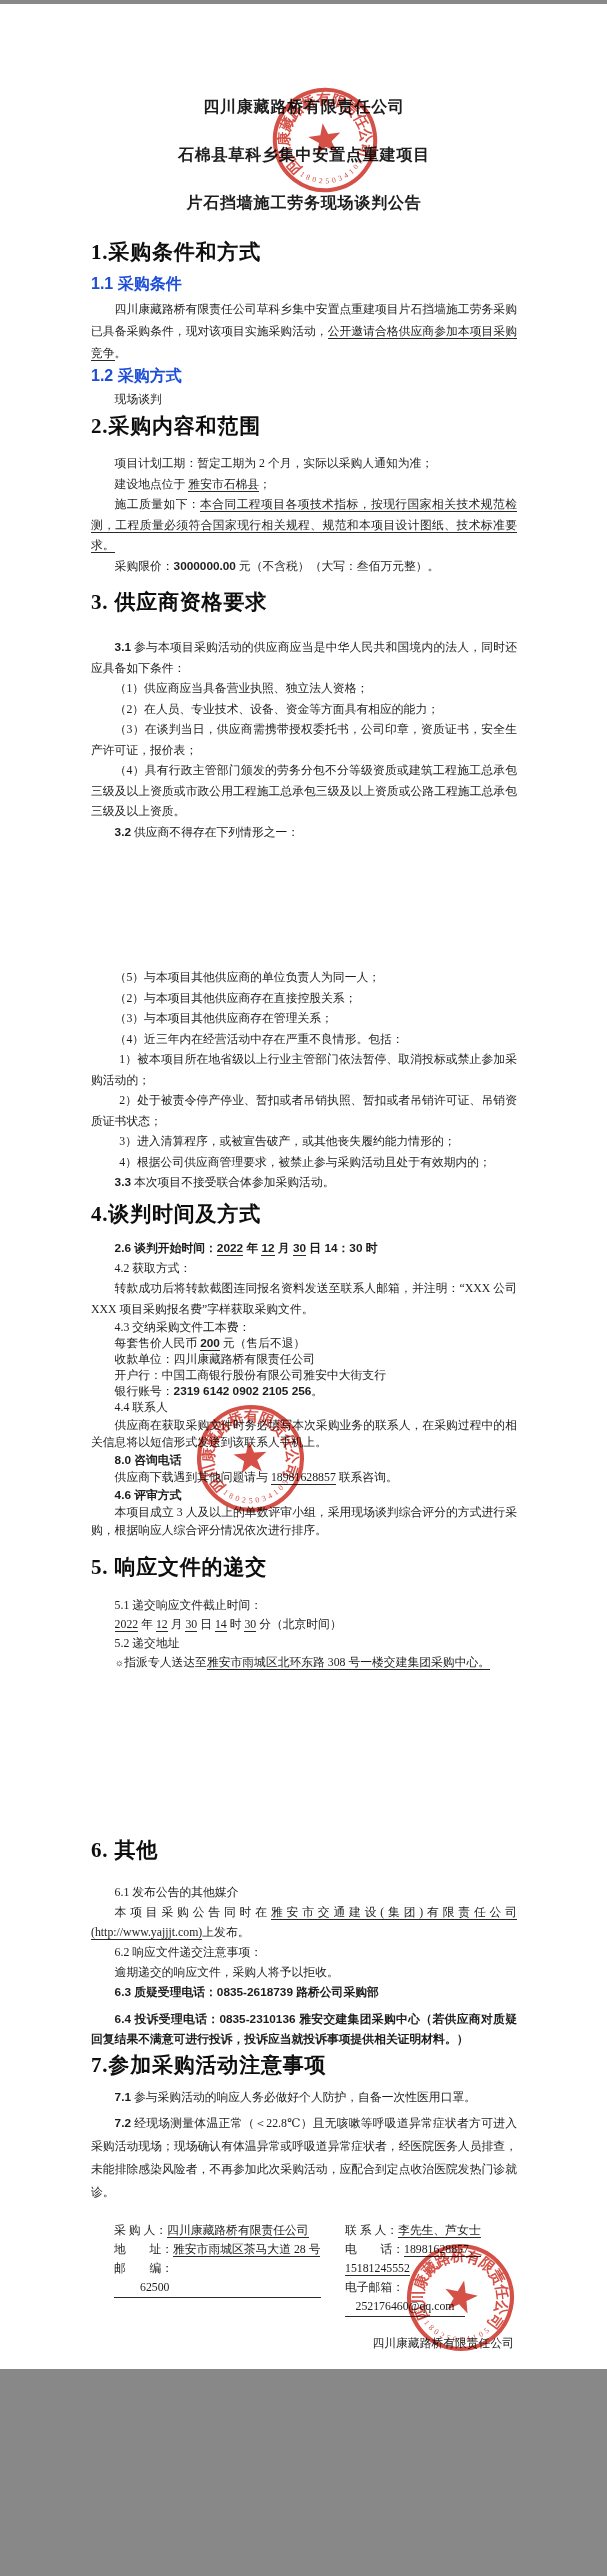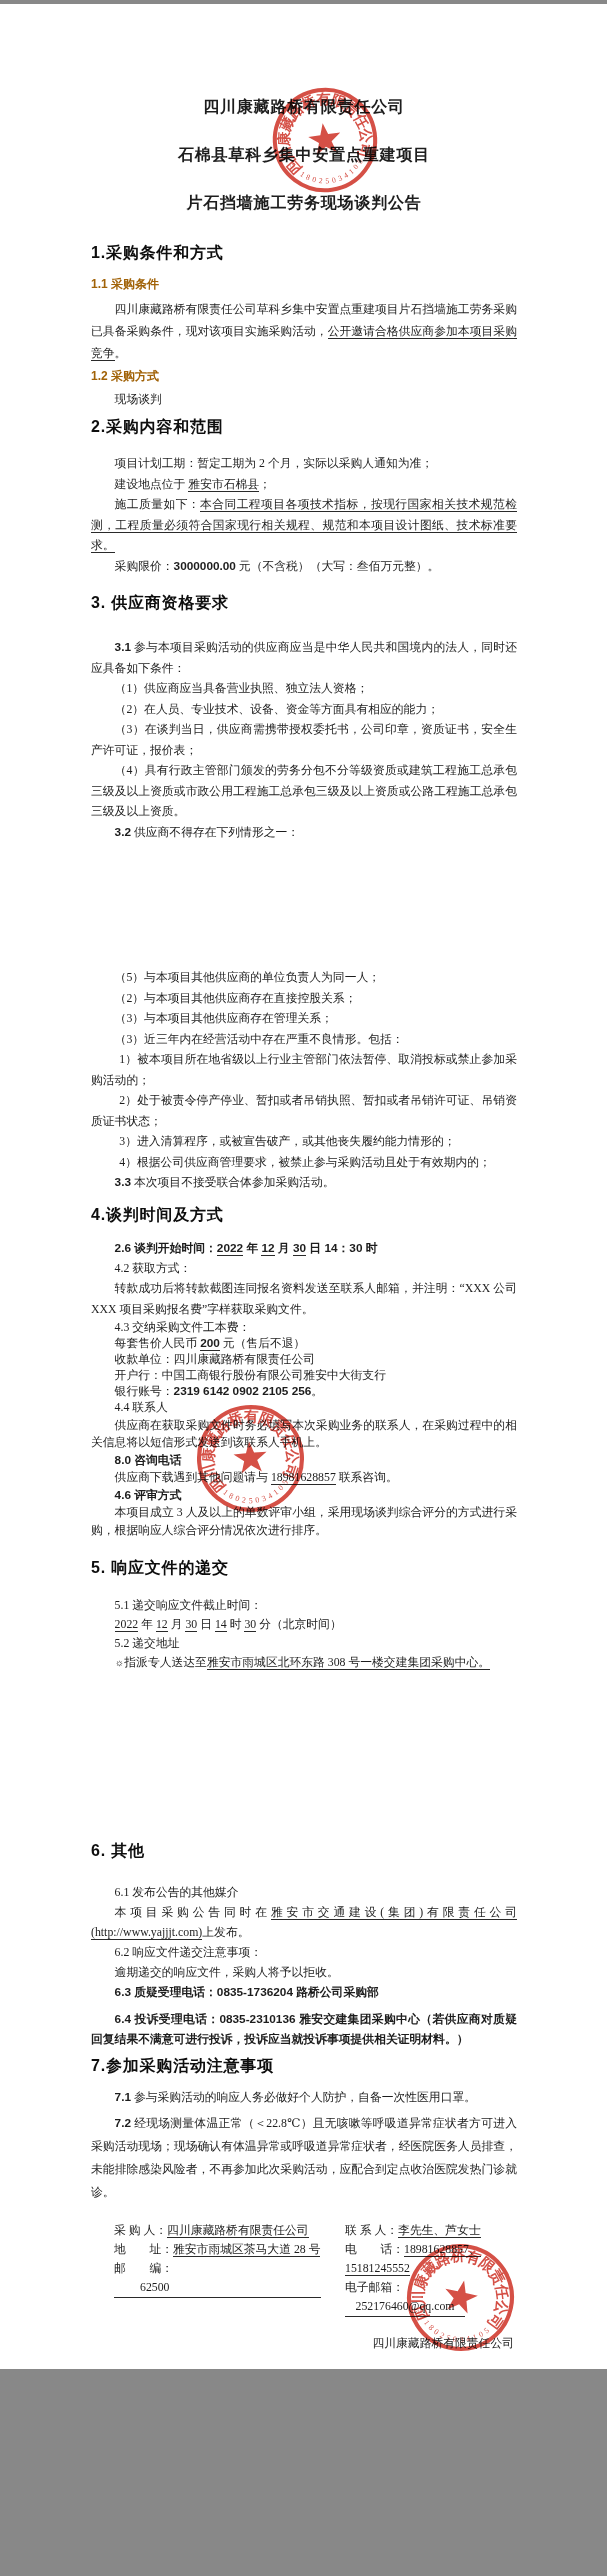--- a/index.html
+++ b/index.html
@@ -15,27 +15,27 @@
   .content{
     position:absolute;left:91px;top:0;width:426px;
     font-size:11.8px;
   }
   .doc-title{
     text-align:center;font-weight:700;font-size:16px;line-height:23px;
     font-family:"Liberation Serif","DejaVu Serif",serif;letter-spacing:0.8px;
   }
   .t1{margin-top:91px}.t2{margin-top:25px}.t3{margin-top:25px}
   .h{
-    font-family:Liberation Sans, sans-serif;
-    font-weight:700;font-size:16px;line-height:23px;margin:0;color:#0e0e0e;
+    font-family:Liberation Serif, serif;
+    font-weight:700;font-size:21px;line-height:23px;margin:0;color:#0e0e0e;
     letter-spacing:0.8px;
   }
   .sh{
     font-family:"Liberation Sans","DejaVu Sans",sans-serif;
-    font-weight:700;font-size:12px;line-height:18px;margin:0;color:#a16207;
+    font-weight:700;font-size:16px;line-height:18px;margin:0;color:#1d4ed8;
   }
   p{margin:0;text-align:justify;}
   .ind{text-indent:2em;}
   .ind24{text-indent:2.4em;}
   .lh21{line-height:16px}.lh23{line-height:17.5px}.lh24{line-height:18px}
   .lh25{line-height:19px}.lh26{line-height:20px}.lh27{line-height:20.5px}
   .lh29{line-height:22px}.lh30{line-height:23px}
   .u{border-bottom:0.8px solid #2a2a2a;}
   .bsans{font-family:"Liberation Sans","DejaVu Sans",sans-serif;font-weight:700;}
   #h1s1{margin-top:27px}
@@ -107,21 +107,21 @@
     <h1 class="h" id="h3s3">3. 供应商资格要求</h1>
     <p class="ind lh27" id="p31"><span class="bsans">3.1</span><span> 参与本项目采购活动的供应商应当是中华人民共和国境内的法人，同时还应具备如下条件：</span></p>
     <p class="ind lh27">（1）供应商应当具备营业执照、独立法人资格；</p>
     <p class="ind lh27">（2）在人员、专业技术、设备、资金等方面具有相应的能力；</p>
     <p class="ind lh27">（3）在谈判当日，供应商需携带授权委托书，公司印章，资质证书，安全生产许可证，报价表；</p>
     <p class="ind lh27">（4）具有行政主管部门颁发的劳务分包不分等级资质或建筑工程施工总承包三级及以上资质或市政公用工程施工总承包三级及以上资质或公路工程施工总承包三级及以上资质。</p>
     <p class="ind lh27"><span class="bsans">3.2</span><span> 供应商不得存在下列情形之一：</span></p>
     <p class="ind lh27" id="j1">（5）与本项目其他供应商的单位负责人为同一人；</p>
     <p class="ind lh27">（2）与本项目其他供应商存在直接控股关系；</p>
     <p class="ind lh27">（3）与本项目其他供应商存在管理关系；</p>
-    <p class="ind lh27">（3）近三年内在经营活动中存在严重不良情形。包括：</p>
+    <p class="ind lh27">（4）近三年内在经营活动中存在严重不良情形。包括：</p>
     <p class="ind24 lh27">1）被本项目所在地省级以上行业主管部门依法暂停、取消投标或禁止参加采购活动的；</p>
     <p class="ind24 lh27">2）处于被责令停产停业、暂扣或者吊销执照、暂扣或者吊销许可证、吊销资质证书状态；</p>
     <p class="ind24 lh27">3）进入清算程序，或被宣告破产，或其他丧失履约能力情形的；</p>
     <p class="ind24 lh27">4）根据公司供应商管理要求，被禁止参与采购活动且处于有效期内的；</p>
     <p class="ind lh27"><span class="bsans">3.3</span><span> 本次项目不接受联合体参加采购活动。</span></p>
 
     <h1 class="h" id="h4s4">4.谈判时间及方式</h1>
     <p class="ind lh26 bsans" id="p41"><span>2.6 谈判开始时间：</span><span class="u">2022</span><span> 年 </span><span class="u">12</span><span> 月 </span><span class="u">30</span><span> 日 14：30 时</span></p>
     <p class="ind lh26">4.2 获取方式：</p>
     <p class="ind lh27">转款成功后将转款截图连同报名资料发送至联系人邮箱，并注明：“XXX 公司 XXX 项目采购报名费”字样获取采购文件。</p>
@@ -141,21 +141,21 @@
     <p class="ind lh25" id="p51">5.1 递交响应文件截止时间：</p>
     <p class="ind lh25"><span class="u">2022</span><span> 年 </span><span class="u">12</span><span> 月 </span><span class="u">30</span><span> 日 </span><span class="u">14</span><span> 时 </span><span class="u">30</span><span> 分（北京时间）</span></p>
     <p class="ind lh25">5.2 递交地址</p>
     <p class="ind lh25"><span class="sun">☼</span><span>指派专人送达至</span><span class="u">雅安市雨城区北环东路 308 号一楼交建集团采购中心。</span></p>
 
     <h1 class="h" id="h6s6">6. 其他</h1>
     <p class="ind lh26" id="p61">6.1 发布公告的其他媒介</p>
     <p class="ind lh26"><span>本项目采购公告同时在</span><span class="u">雅安市交通建设(集团)有限责任公司(http://www.yajjjt.com)</span><span>上发布。</span></p>
     <p class="ind lh26">6.2 响应文件递交注意事项：</p>
     <p class="ind lh26">逾期递交的响应文件，采购人将予以拒收。</p>
-    <p class="ind lh26 bsans">6.3 质疑受理电话：0835-1736204 路桥公司采购部</p>
+    <p class="ind lh26 bsans">6.3 质疑受理电话：0835-2618739 路桥公司采购部</p>
     <p class="ind lh26 bsans" id="p64">6.4 投诉受理电话：0835-2310136 雅安交建集团采购中心（若供应商对质疑回复结果不满意可进行投诉，投诉应当就投诉事项提供相关证明材料。）</p>
 
     <h1 class="h" id="h7s7">7.参加采购活动注意事项</h1>
     <p class="ind lh26" id="p71"><span class="bsans">7.1</span><span> 参与采购活动的响应人务必做好个人防护，自备一次性医用口罩。</span></p>
     <p class="ind lh30" id="p72"><span class="bsans">7.2</span><span> 经现场测量体温正常（＜22.8℃）且无咳嗽等呼吸道异常症状者方可进入采购活动现场；现场确认有体温异常或呼吸道异常症状者，经医院医务人员排查，未能排除感染风险者，不再参加此次采购活动，应配合到定点收治医院发热门诊就诊。</span></p>
 
     <div class="contact">
       <div class="ccol cleft">
         <div><span class="clabel">采 购 人：</span><span class="cval">四川康藏路桥有限责任公司</span></div>
         <div><span class="clabel">地　　址：</span><span class="cval">雅安市雨城区茶马大道 28 号</span></div>

